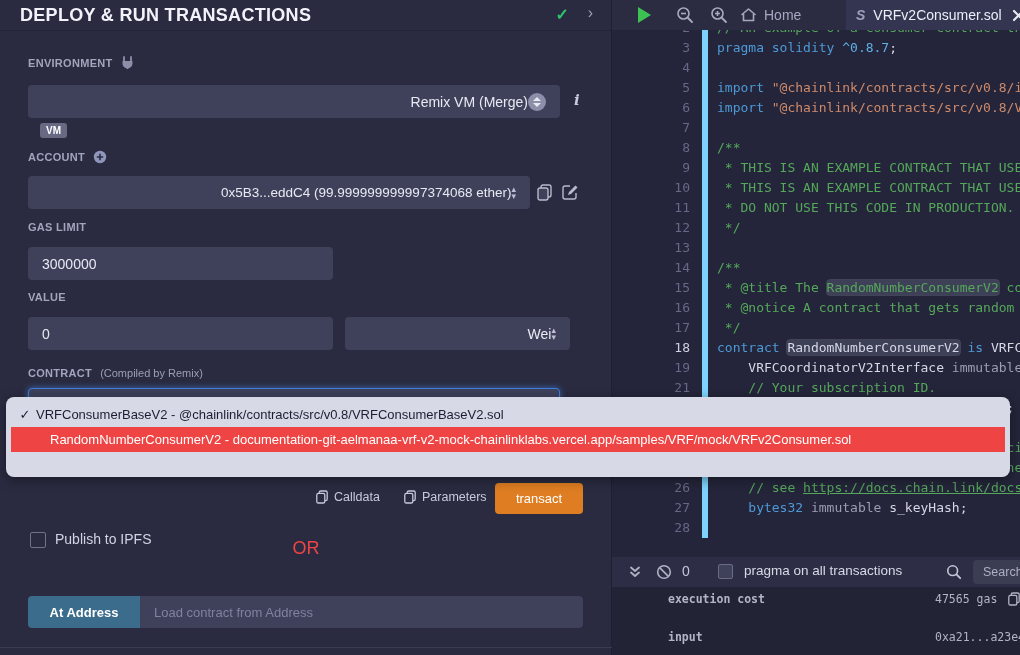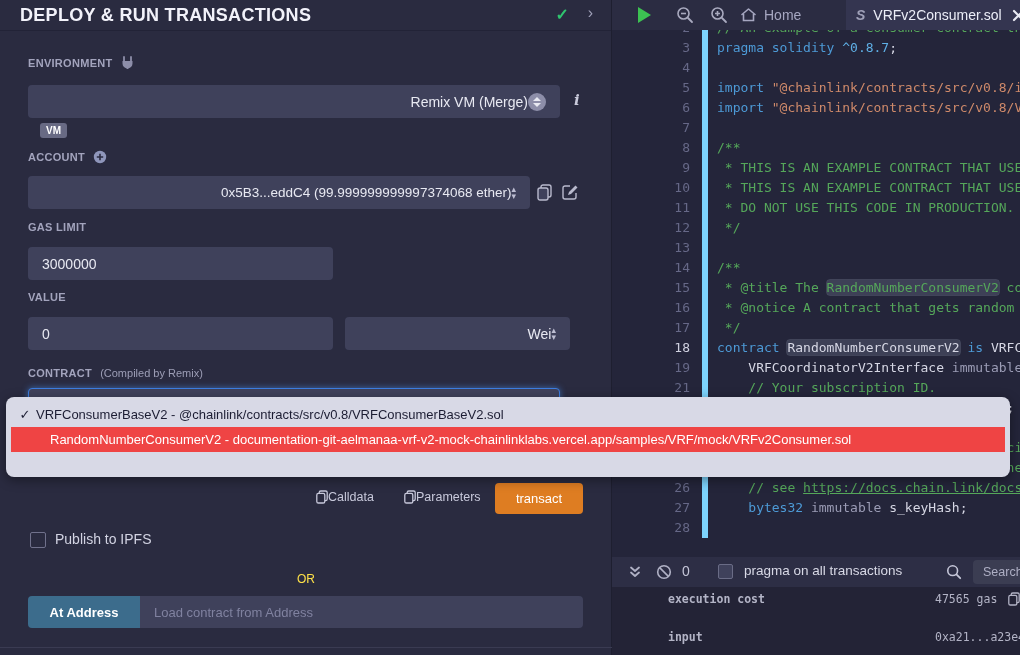--- a/index.html
+++ b/index.html
@@ -28,25 +28,25 @@
   .circle-stepper { width:18px; height:18px; border-radius:50%; background:#8d8ea9; display:flex; flex-direction:column; align-items:center; justify-content:center; gap:2px; flex-shrink:0; }
   .circle-stepper i { display:block; width:0; height:0; border-left:4px solid transparent; border-right:4px solid transparent; }
   .circle-stepper .cup { border-bottom:4px solid #e8e9f2; }
   .circle-stepper .cdn { border-top:4px solid #e8e9f2; }
   .stepper { display:flex; flex-direction:column; align-items:center; line-height:7px; font-size:9px; color:#bdbed2; flex-shrink:0; }
   .icon-btn { color:#b9bacd; }
   .vm-badge { position:absolute; left:40px; top:123px; background:#686a84; color:#fff; font-size:10px; font-weight:700; padding:2px 6px; border-radius:3px; }
   .info-i { position:absolute; left:574px; top:91px; font-family:"DejaVu Serif", serif; font-style:italic; font-weight:700; font-size:15px; color:#c9cadb; }
   .contract-sel-focus { border:1px solid #3d7de0; box-shadow:0 0 6px rgba(70,140,230,.65); }
   
-  .act-group { position:absolute; display:flex; align-items:center; gap:0; font-size:12.5px; color:#c8c9db; }
+  .act-group { position:absolute; display:flex; align-items:center; gap:6px; font-size:12.5px; color:#c8c9db; }
   .transact-btn { position:absolute; left:495px; top:483px; width:88px; height:31px; background:#de7d22; border:none; border-radius:4px; color:#fff; font-size:13px; font-family:"Liberation Sans", sans-serif; }
   .pub-box { position:absolute; left:30px; top:532px; width:16px; height:16px; border:1px solid #70718c; border-radius:2px; background:transparent; }
   .pub-lbl { position:absolute; left:55px; top:531px; font-size:14px; color:#d2d3e2; }
-  .or-lbl { position:absolute; left:0; top:572px; width:612px; text-align:center; font-size:12px; color:#fde047; }
+  .or-lbl { position:absolute; left:0; top:538px; width:612px; text-align:center; font-size:18px; color:#ef4444; }
   .ataddr-btn { position:absolute; left:28px; top:596px; width:112px; height:32px; background:#3c6c8c; border:none; border-radius:4px 0 0 4px; color:#fff; font-size:13px; font-weight:700; font-family:"Liberation Sans", sans-serif; }
   .ataddr-inp { left:140px; top:596px; width:443px; height:32px; border-radius:0 4px 4px 0; font-size:13px; }
   .panel-bottomline { position:absolute; left:0; top:647px; width:612px; height:1px; background:#3a3b52; }
   
   .editor { position:absolute; left:612px; top:0; width:408px; height:655px; background:#24253a; }
   .tabbar { position:absolute; left:0; top:0; width:100%; height:30px; background:#2b2c42; z-index:20; }
   .play-icon { position:absolute; left:26px; top:7px; width:0; height:0; border-top:8px solid transparent; border-bottom:8px solid transparent; border-left:13px solid #3cc152; }
   .tb-ic { position:absolute; top:6px; color:#a9aabf; }
   .home-tab { position:absolute; left:118px; top:0; height:30px; display:flex; align-items:center; gap:7px; color:#a6a7c1; font-size:14px; padding:0 10px; }
   .active-tab { position:absolute; left:234px; top:0; width:200px; height:30px; background:#343550; display:flex; align-items:center; gap:8px; padding:0 10px; color:#eceef8; font-size:14px; }

